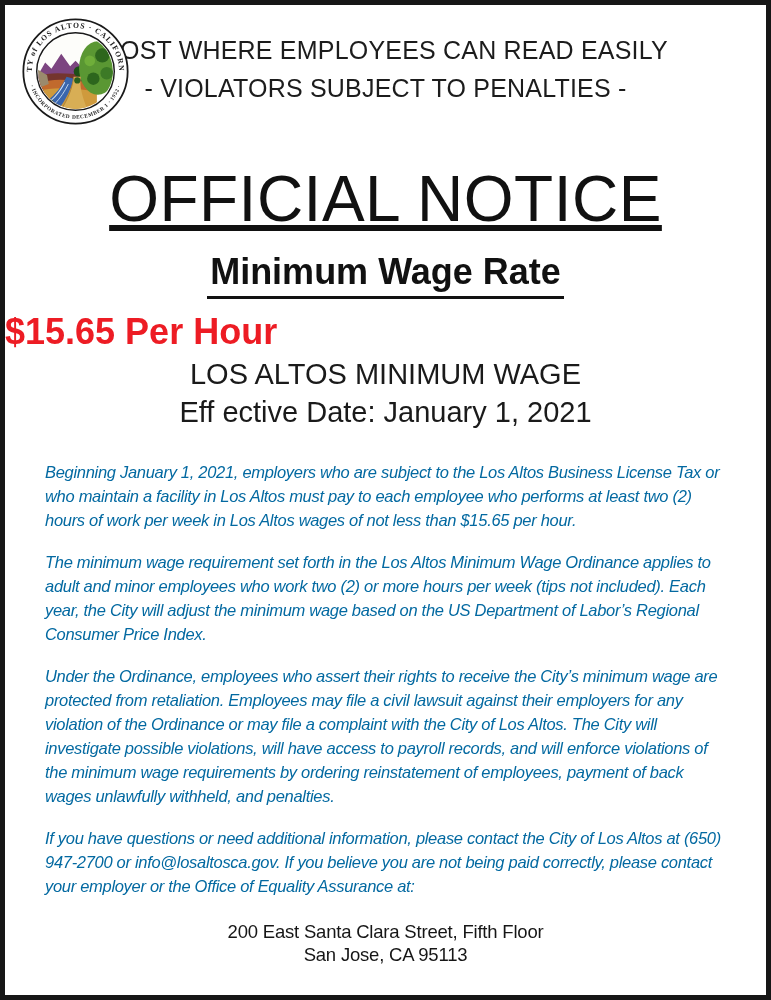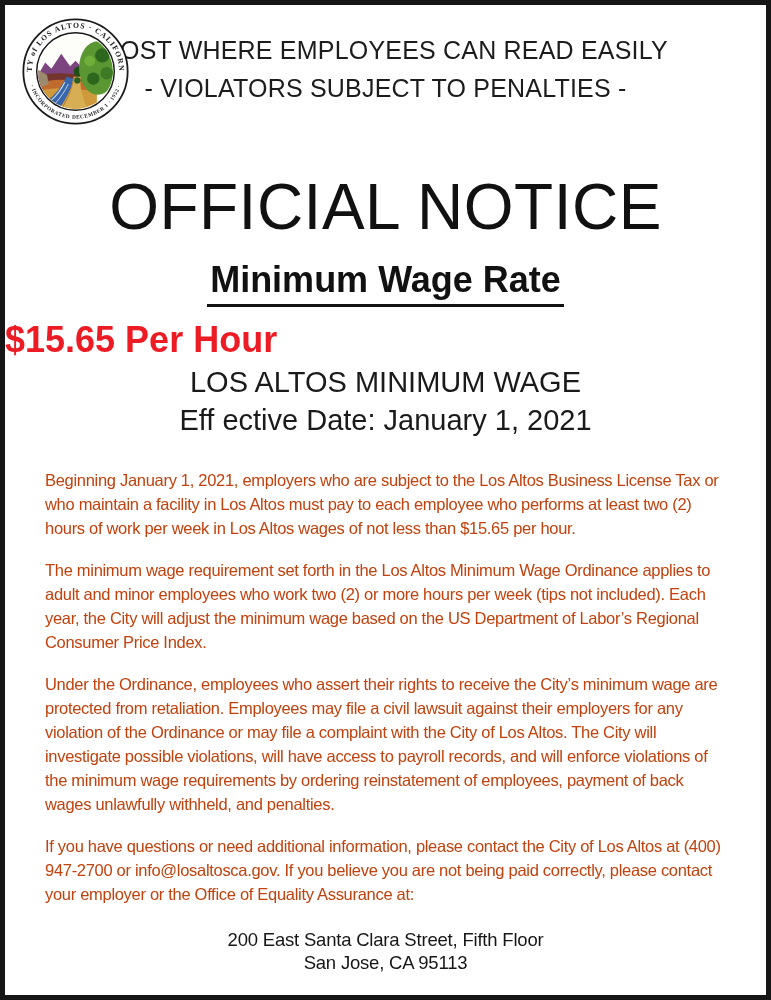--- a/index.html
+++ b/index.html
@@ -71,21 +71,22 @@
     font-size: 29px;
     line-height: 36px;
     font-weight: 400;
   }
   .body-text {
     margin-top: 30px;
     padding: 0 40px;
     font-size: 16.5px;
     line-height: 24px;
     letter-spacing: -0.3px;
-    color: #c2410c;
+    color: #0369a1;
+    font-style: italic;
   }
   .body-text p { margin: 0 0 18px 0; }
   .body-text p:last-child { margin-bottom: 0; }
   .contact-block {
     margin-top: 22px;
     text-align: center;
     font-size: 18.5px;
     line-height: 23px;
     letter-spacing: -0.2px;
     color: #161616;
@@ -143,37 +144,37 @@
           <textPath href="#arcBot" startOffset="50%" text-anchor="middle">· INCORPORATED DECEMBER 1 · 1952 ·</textPath>
         </text>
       </svg>
     </div>
     <div class="header-text">
       <div class="header-line">POST WHERE EMPLOYEES CAN READ EASILY</div>
       <div class="header-line">- VIOLATORS SUBJECT TO PENALTIES -</div>
     </div>
   </div>
 
-  <h1 class="official-title" style="margin:16px 0 0 0;">OFFICIAL NOTICE</h1>
+  <h1 class="official-title" style="margin:8px 0 0 0;text-decoration:underline;">OFFICIAL NOTICE</h1>
 
   <div class="wage-heading-wrap">
     <span class="wage-heading">Minimum Wage Rate</span>
   </div>
 
   <div class="wage-amount" id="wage-amount" style="color: rgb(237, 28, 36);">$15.65 Per Hour</div>
 
   <div class="ordinance-subtitle">LOS ALTOS MINIMUM WAGE</div>
 
   <div class="effective-date">Eff ective Date: January 1, 2021</div>
 
   <div class="body-text">
     <p>Beginning January 1, 2021, employers who are subject to the Los Altos Business License Tax or who maintain a facility in Los Altos must pay to each employee who performs at least two (2) hours of work per week in Los Altos wages of not less than $15.65 per hour.</p>
     <p>The minimum wage requirement set forth in the Los Altos Minimum Wage Ordinance applies to adult and minor employees who work two (2) or more hours per week (tips not included). Each year, the City will adjust the minimum wage based on the US Department of Labor’s Regional Consumer Price Index.</p>
     <p>Under the Ordinance, employees who assert their rights to receive the City’s minimum wage are protected from retaliation. Employees may file a civil lawsuit against their employers for any violation of the Ordinance or may file a complaint with the City of Los Altos. The City will investigate possible violations, will have access to payroll records, and will enforce violations of the minimum wage requirements by ordering reinstatement of employees, payment of back wages unlawfully withheld, and penalties.</p>
-    <p>If you have questions or need additional information, please contact the City of Los Altos at (400) 947-2700 or info@losaltosca.gov. If you believe you are not being paid correctly, please contact your employer or the Office of Equality Assurance at:</p>
+    <p>If you have questions or need additional information, please contact the City of Los Altos at (650) 947-2700 or info@losaltosca.gov. If you believe you are not being paid correctly, please contact your employer or the Office of Equality Assurance at:</p>
   </div>
 
   <div class="contact-block">
     <div>200 East Santa Clara Street, Fifth Floor</div>
     <div>San Jose, CA 95113</div>
 
   </div>
 
 </div>
 

